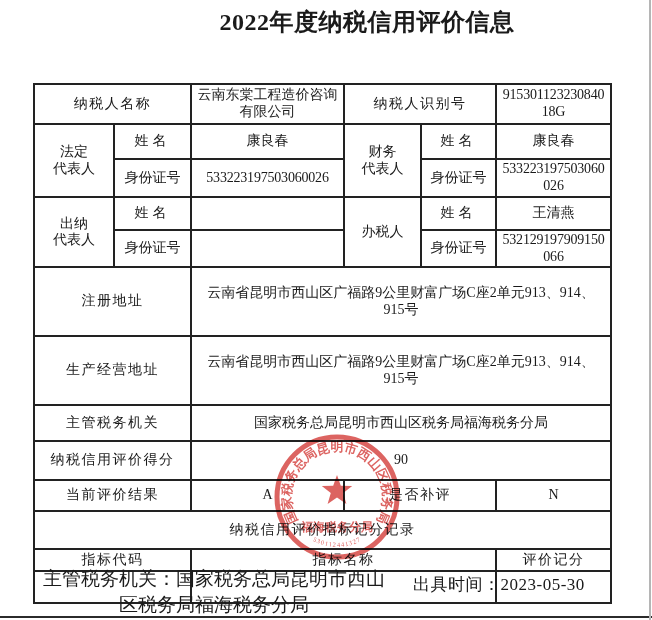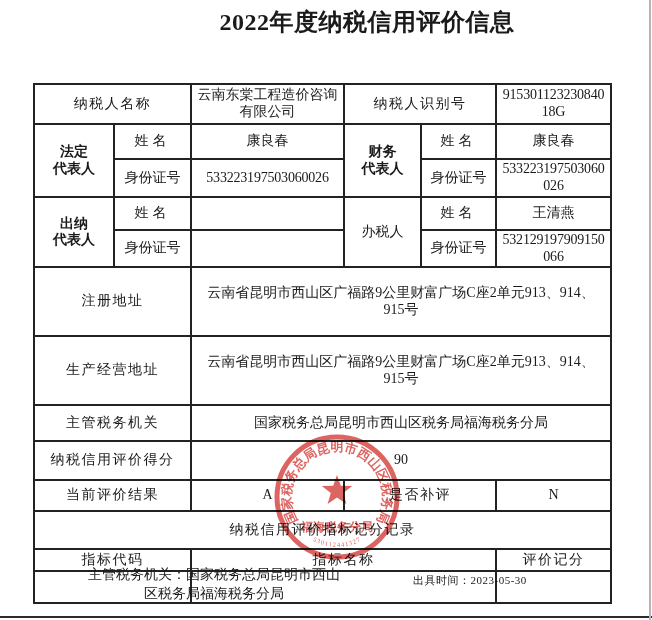--- a/index.html
+++ b/index.html
@@ -21,28 +21,28 @@
     border-collapse:collapse;table-layout:fixed;
   }
   table.doc td{
     border:2px solid var(--border-color);
     text-align:center;vertical-align:middle;
     font-size:14px;line-height:1.18;padding:1px 3px;overflow:hidden;
   }
   td.lbl{letter-spacing:1.5px;}
   td.wide{letter-spacing:4px;}
   td.num{font-size:13.5px;word-break:break-all;letter-spacing:-0.2px;}
-  td.pre{white-space:pre-line;font-weight:bold;}
+  td.pre{white-space:pre-line;}
   .addr{max-width:402px;margin:16px auto;}
   .footer-authority{
     position:absolute;left:38px;top:566px;width:352px;text-align:center;
-    font-size:14px;white-space:pre-line;line-height:1.35;
+    font-size:19px;white-space:pre-line;line-height:1.35;
   }
   .footer-issued{
-    position:absolute;left:413px;top:573px;font-size:11px;letter-spacing:0.5px;
+    position:absolute;left:413px;top:573px;font-size:17px;letter-spacing:0.5px;
   }
   .bottom-rule{
     position:absolute;left:0;top:616px;width:652px;height:2px;background:#2b2b2b;
   }
   .right-edge{
     position:absolute;top:0;left:649px;width:2px;height:620px;background:#b5b5b5;
   }
   .stamp{
     position:absolute;left:269px;top:429px;width:136px;height:136px;
     opacity:0.82;mix-blend-mode:multiply;pointer-events:none;

